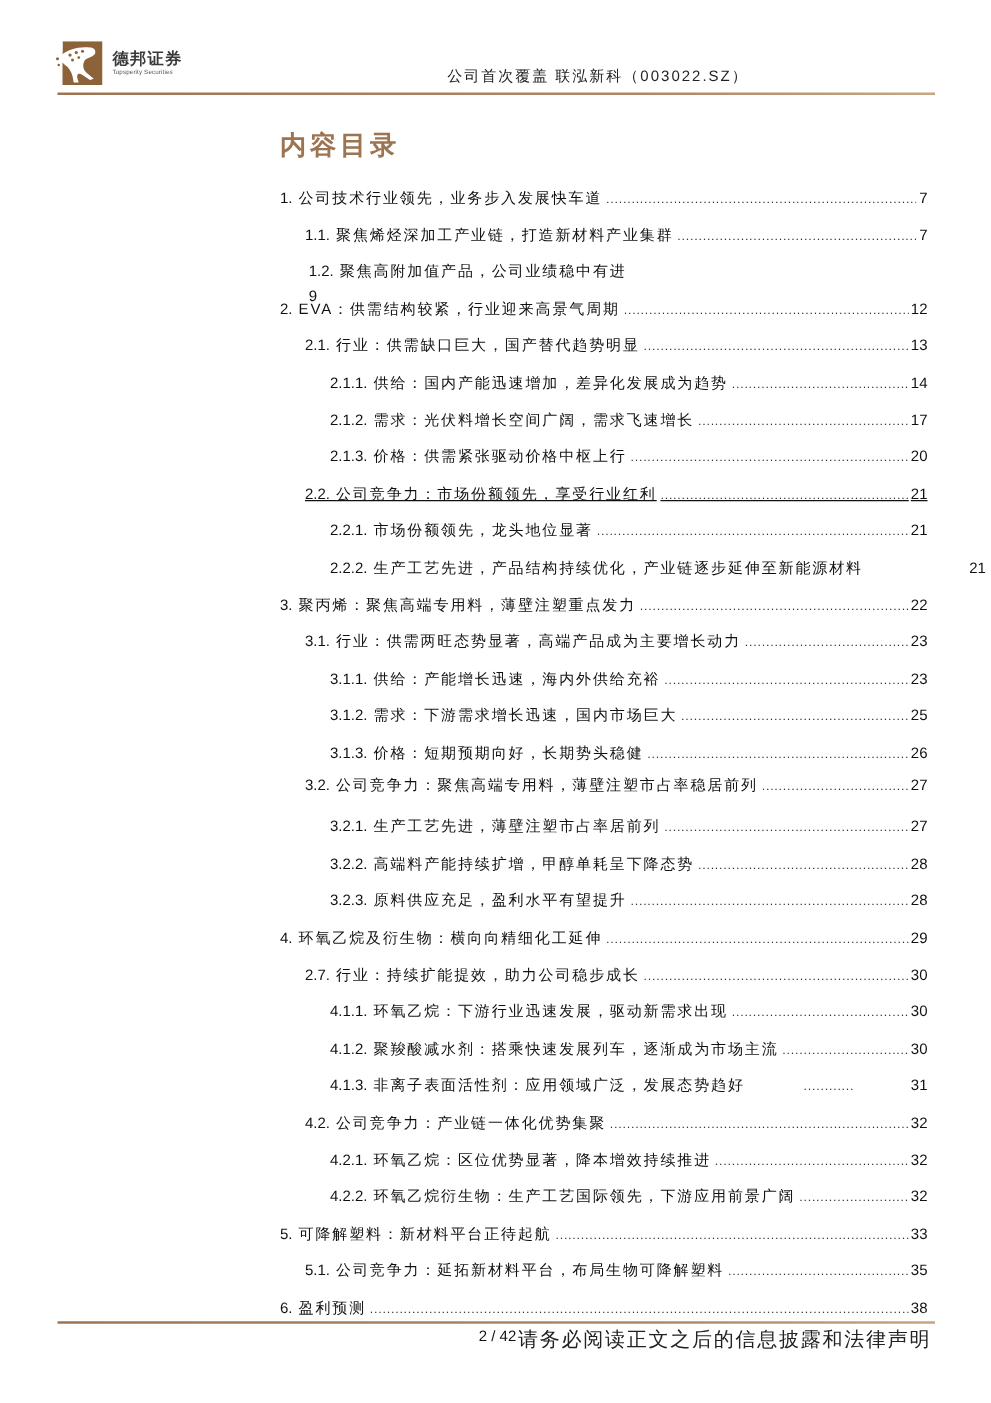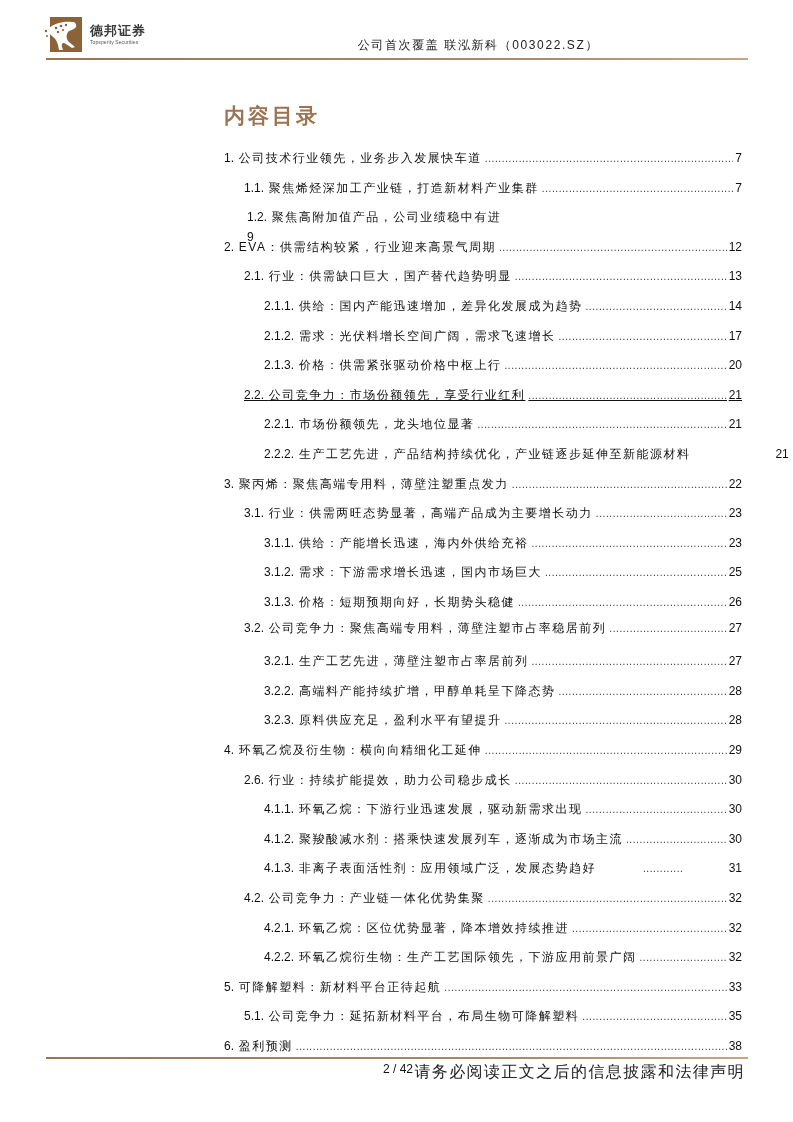--- a/index.html
+++ b/index.html
@@ -11,21 +11,21 @@
       width: 793px;
       height: 1122px;
       position: relative;
       overflow: hidden;
       font-family: "Liberation Sans", "DejaVu Sans", sans-serif;
       color: #111111;
     }
     
     .header {
       position: absolute;
-      left: 0; top: 0;
+      left: 0; top: 16px;
       width: 645px;
       height: 62px;
     }
     .logo {
       position: absolute;
       left: 44px; top: 17px;
       width: 38px; height: 35px;
     }
     .logo svg { display: block; }
     .brand {
@@ -271,21 +271,21 @@
       <span class="label"><span class="num">3.2.3.</span> <span>原料供应充足，盈利水平有望提升</span></span>
       <span class="dots"></span>
       <span class="page">28</span>
     </div>
     <div class="toc-row lvl-1" style="top: 592px;">
       <span class="label"><span class="num">4.</span> <span>环氧乙烷及衍生物：横向向精细化工延伸</span></span>
       <span class="dots"></span>
       <span class="page">29</span>
     </div>
     <div class="toc-row lvl-2" style="top: 621.6px;">
-      <span class="label"><span class="num">2.6.</span> <span>行业：持续扩能提效，助力公司稳步成长</span></span>
+      <span class="label"><span class="num">2.7.</span> <span>行业：持续扩能提效，助力公司稳步成长</span></span>
       <span class="dots"></span>
       <span class="page">30</span>
     </div>
     <div class="toc-row lvl-3" style="top: 651.2px;">
       <span class="label"><span class="num">4.1.1.</span> <span>环氧乙烷：下游行业迅速发展，驱动新需求出现</span></span>
       <span class="dots"></span>
       <span class="page">30</span>
     </div>
     <div class="toc-row lvl-3" style="top: 680.8px;">
       <span class="label"><span class="num">4.1.2.</span> <span>聚羧酸减水剂：搭乘快速发展列车，逐渐成为市场主流</span></span>

